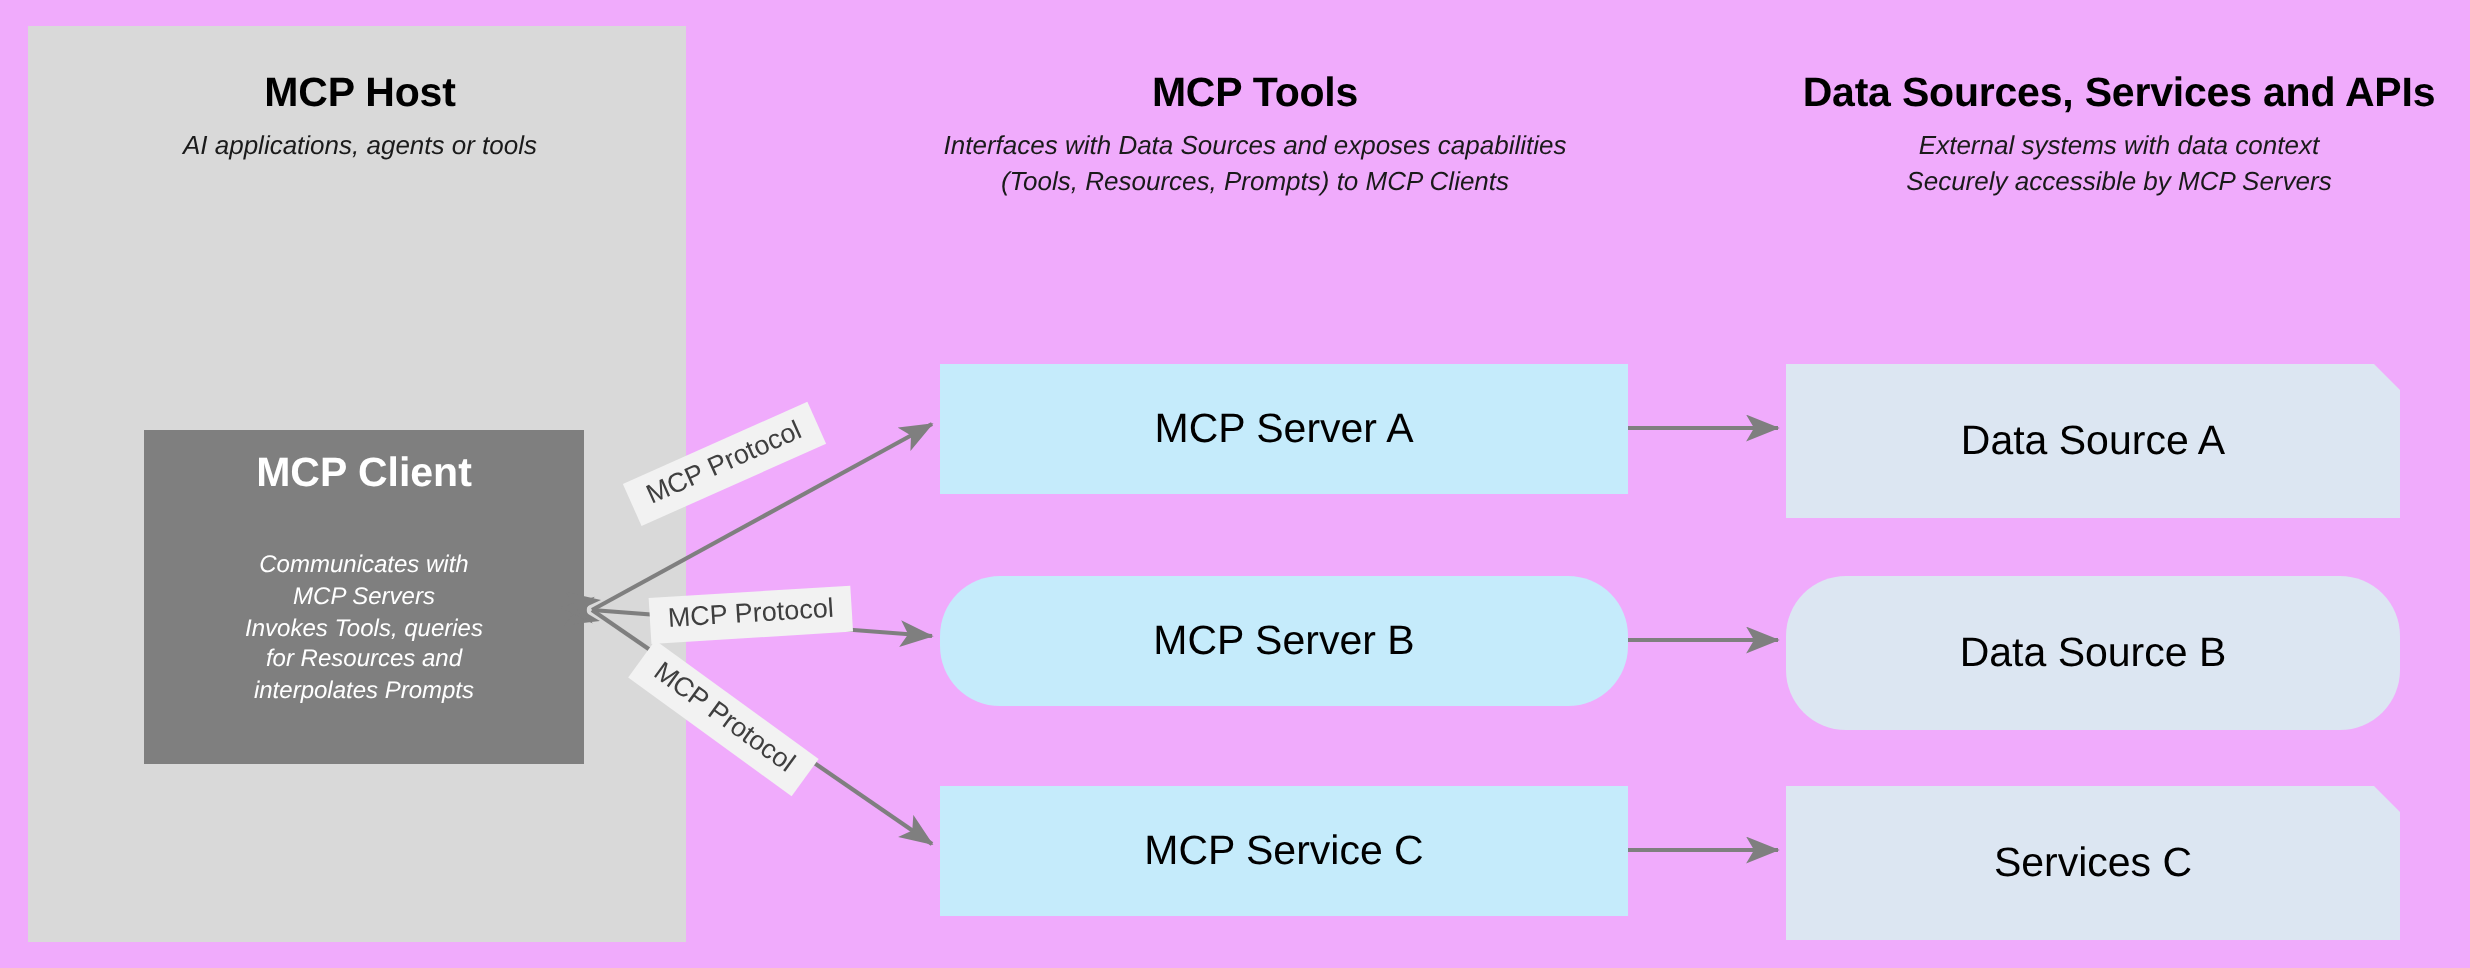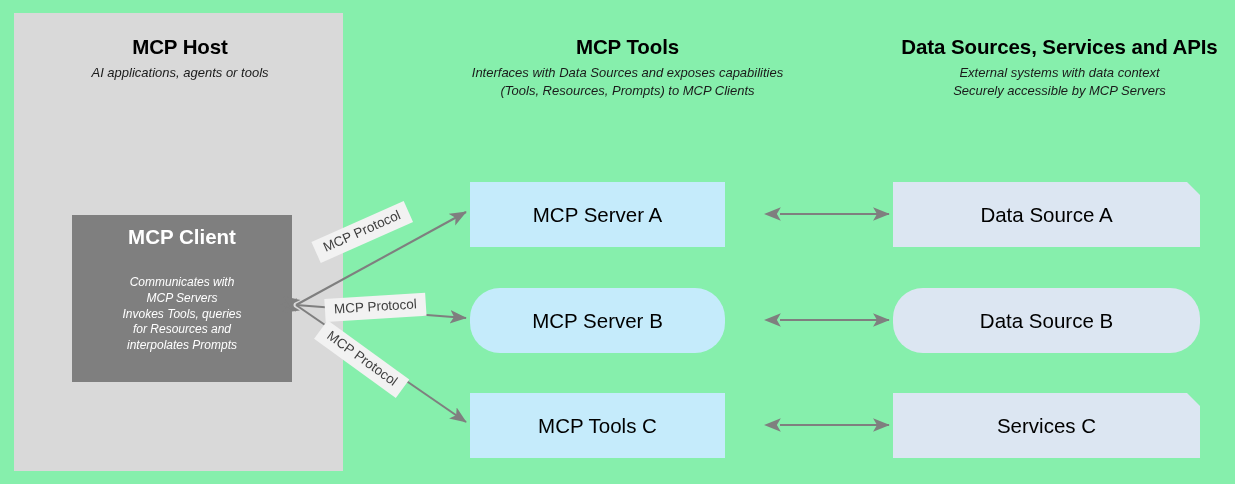--- a/index.html
+++ b/index.html
@@ -8,21 +8,21 @@
     background: #ffffff;
   }
   body {
     font-family: "Liberation Sans", sans-serif;
     -webkit-font-smoothing: antialiased;
   }
   #canvas {
     position: relative;
     width: 1235px;
     height: 484px;
-    background: #86efac;
+    background: #f0abfc;
     overflow: hidden;
   }
 
   
   .host-panel {
     position: absolute;
     left: 14px;
     top: 13px;
     width: 329px;
     height: 458px;
@@ -91,28 +91,28 @@
     display: flex;
     align-items: center;
     justify-content: center;
     font-size: 20.5px;
     color: #000000;
     box-sizing: border-box;
   }
   .node.server {
     background: #c5ebfb;
     left: 470px;
-    width: 255px;
+    width: 344px;
     height: 65px;
   }
   .node.source {
     background: #dce6f2;
     left: 893px;
     width: 307px;
-    height: 65px;
+    height: 77px;
     -webkit-clip-path: polygon(0 0, calc(100% - 13px) 0, 100% 13px, 100% 100%, 0 100%);
     clip-path: polygon(0 0, calc(100% - 13px) 0, 100% 13px, 100% 100%, 0 100%);
   }
   .row1 { top: 182px; }
   .row2 { top: 288px; border-radius: 30px; }
   .row3 { top: 393px; }
 
   
   #wires {
     position: absolute;
@@ -199,19 +199,19 @@
     <line x1="780" y1="320" x2="889" y2="320" stroke="#7f7f7f" stroke-width="2.1" marker-start="url(#ah-start)" marker-end="url(#ah-end)"></line>
     <line x1="780" y1="425" x2="889" y2="425" stroke="#7f7f7f" stroke-width="2.1" marker-start="url(#ah-start)" marker-end="url(#ah-end)"></line>
   </svg>
 
   <div class="proto" id="proto-a">MCP Protocol</div>
   <div class="proto" id="proto-b">MCP Protocol</div>
   <div class="proto" id="proto-c">MCP Protocol</div>
 
   <div class="node server row1">MCP Server A</div>
   <div class="node server row2">MCP Server B</div>
-  <div class="node server row3">MCP Tools C</div>
+  <div class="node server row3">MCP Service C</div>
 
   <div class="node source row1">Data Source A</div>
   <div class="node source row2">Data Source B</div>
   <div class="node source row3">Services C</div>
 
 </div>
 
 </body></html>

